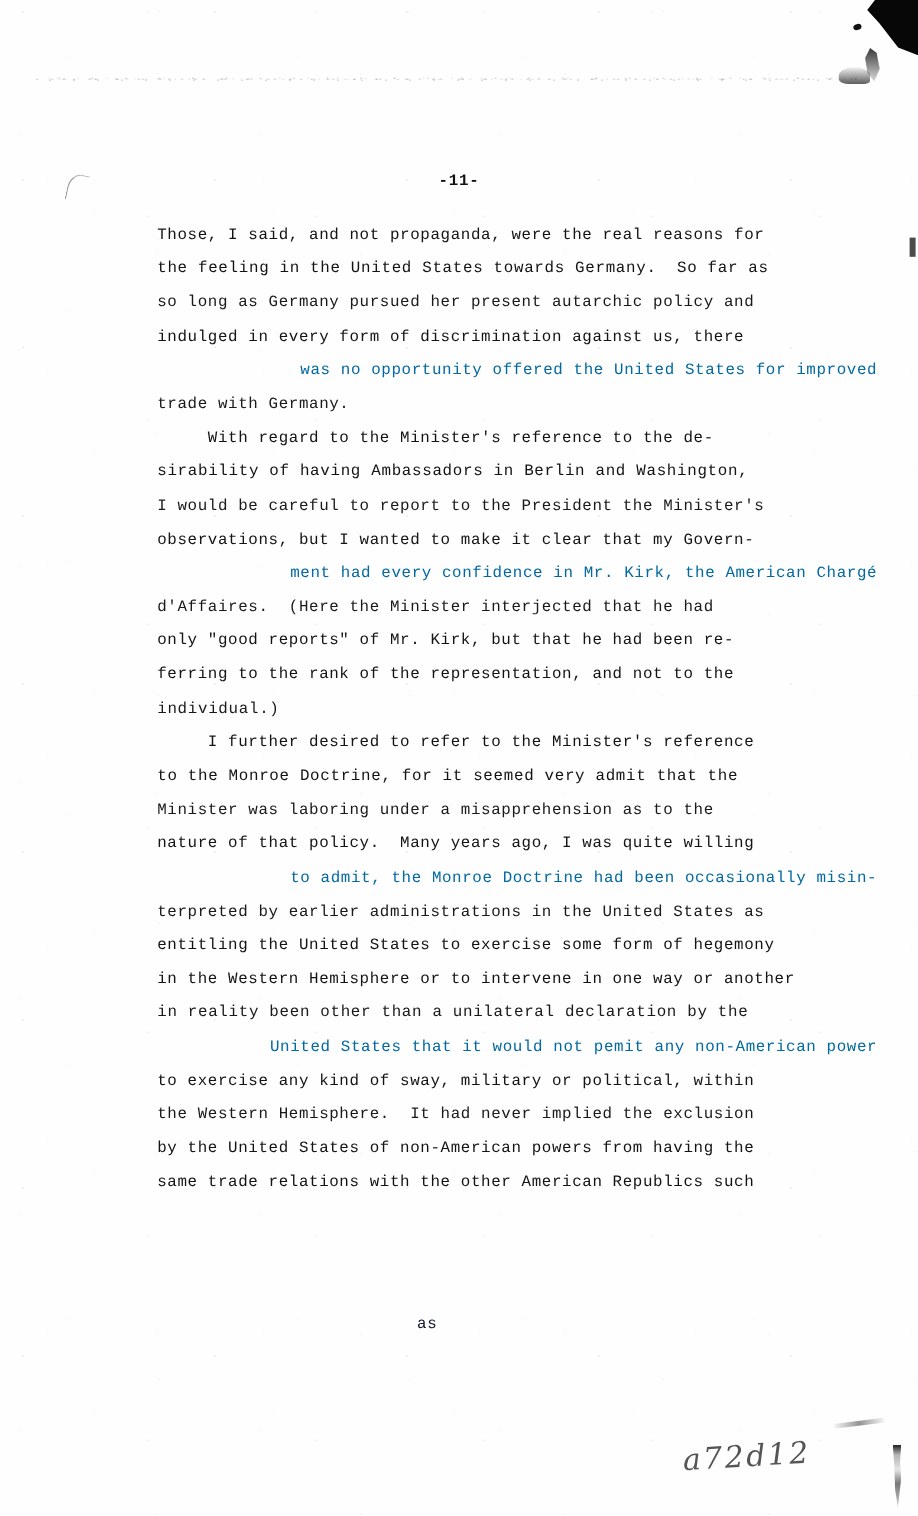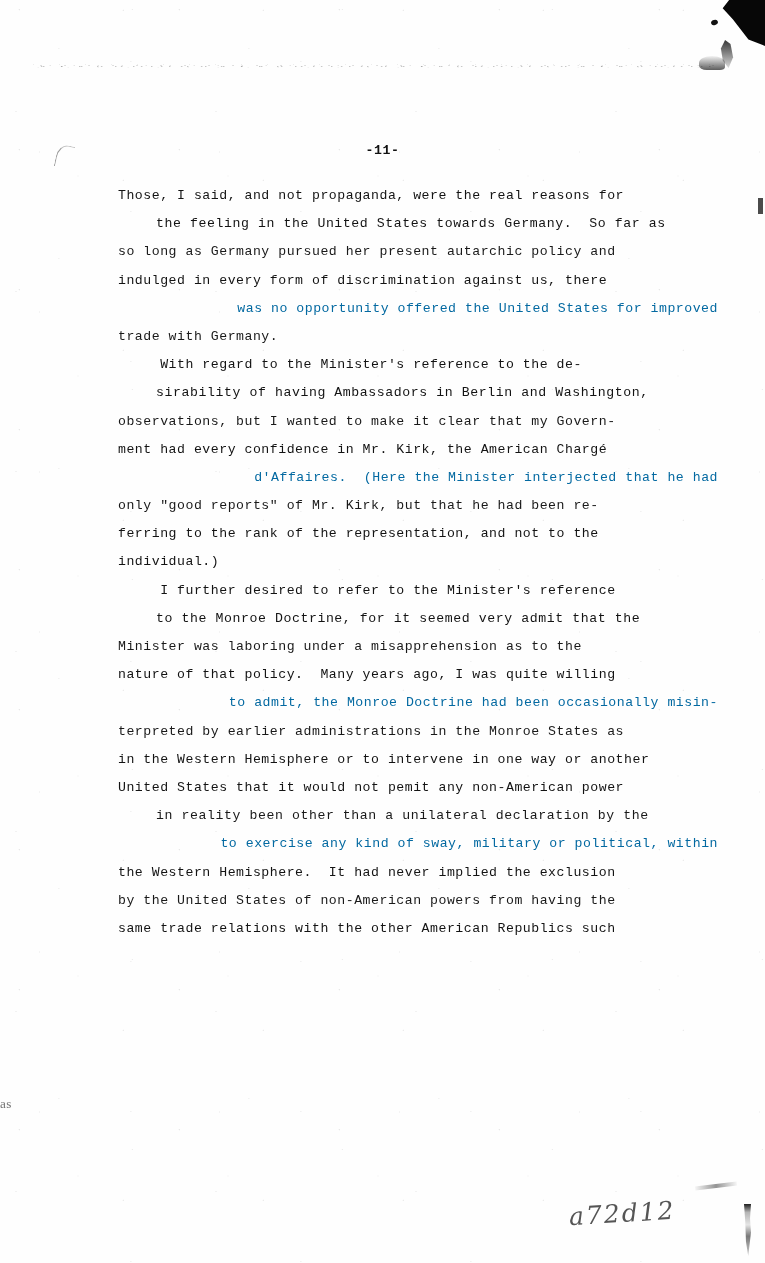--- a/index.html
+++ b/index.html
@@ -166,49 +166,49 @@
     font-size: 13.2px;
     letter-spacing: 0.6px;
     font-weight: 700;
     color: #121212;
     font-family: "Liberation Mono", "DejaVu Sans Mono", monospace;
   }
 
   .body-block {
     position: absolute;
     top: 182px;
-    left: 118px;
+    left: 131px;
     width: 600px;
   }
 
   .line {
     height: 28.2px;
     line-height: 28.2px;
     white-space: pre;
     font-size: 13.2px;
     letter-spacing: 0.52px;
     color: #131313;
     font-family: "Liberation Mono", "DejaVu Sans Mono", monospace;
   }
 
   
   .line:nth-child(3n)   { color: #191919; }
   .line:nth-child(5n)   { color: #0369a1; text-align: right; }
-  .line:nth-child(7n+2) { letter-spacing: 0.58px; margin-left: 38px; }
+  .line:nth-child(7n+2) { letter-spacing: 0.58px; }
 
   .catchword {
     position: absolute;
     top: 1096px;
     left: 0;
     width: 712px;
-    text-align: left;
+    text-align: center;
     font-size: 13.2px;
     letter-spacing: 0.5px;
-    color: #737373;
-    font-family: Liberation Serif, serif;
+    color: #0f172a;
+    font-family: Liberation Mono, monospace;
   }
 
   
   .archival-mark {
     position: absolute;
     top: 1199px;
     left: 569px;
     font-family: "DejaVu Serif", serif;
     font-size: 25px;
     color: #3a3a3a;
@@ -248,38 +248,40 @@
       <div class="line">the feeling in the United States towards Germany.  So far as</div>
       <div class="line">so long as Germany pursued her present autarchic policy and</div>
       <div class="line">indulged in every form of discrimination against us, there</div>
       <div class="line">was no opportunity offered the United States for improved</div>
       <div class="line">trade with Germany.</div>
     </div>
 
     <div>
       <div class="line">     With regard to the Minister's reference to the de-</div>
       <div class="line">sirability of having Ambassadors in Berlin and Washington,</div>
+      <div class="line">I would be careful to report to the President the Minister's</div>
       <div class="line">observations, but I wanted to make it clear that my Govern-</div>
       <div class="line">ment had every confidence in Mr. Kirk, the American Chargé</div>
       <div class="line">d'Affaires.  (Here the Minister interjected that he had</div>
       <div class="line">only "good reports" of Mr. Kirk, but that he had been re-</div>
       <div class="line">ferring to the rank of the representation, and not to the</div>
       <div class="line">individual.)</div>
     </div>
 
     <div>
       <div class="line">     I further desired to refer to the Minister's reference</div>
       <div class="line">to the Monroe Doctrine, for it seemed very admit that the</div>
       <div class="line">Minister was laboring under a misapprehension as to the</div>
       <div class="line">nature of that policy.  Many years ago, I was quite willing</div>
       <div class="line">to admit, the Monroe Doctrine had been occasionally misin-</div>
-      <div class="line">terpreted by earlier administrations in the Monroe States as</div>
+      <div class="line">terpreted by earlier administrations in the United States as</div>
+      <div class="line">entitling the United States to exercise some form of hegemony</div>
       <div class="line">in the Western Hemisphere or to intervene in one way or another</div>
+      <div class="line">in reality been other than a unilateral declaration by the</div>
       <div class="line">United States that it would not pemit any non-American power</div>
-      <div class="line">in reality been other than a unilateral declaration by the</div>
       <div class="line">to exercise any kind of sway, military or political, within</div>
       <div class="line">the Western Hemisphere.  It had never implied the exclusion</div>
       <div class="line">by the United States of non-American powers from having the</div>
       <div class="line">same trade relations with the other American Republics such</div>
     </div>
 
   </div>
 
   <div class="catchword">as</div>
 

